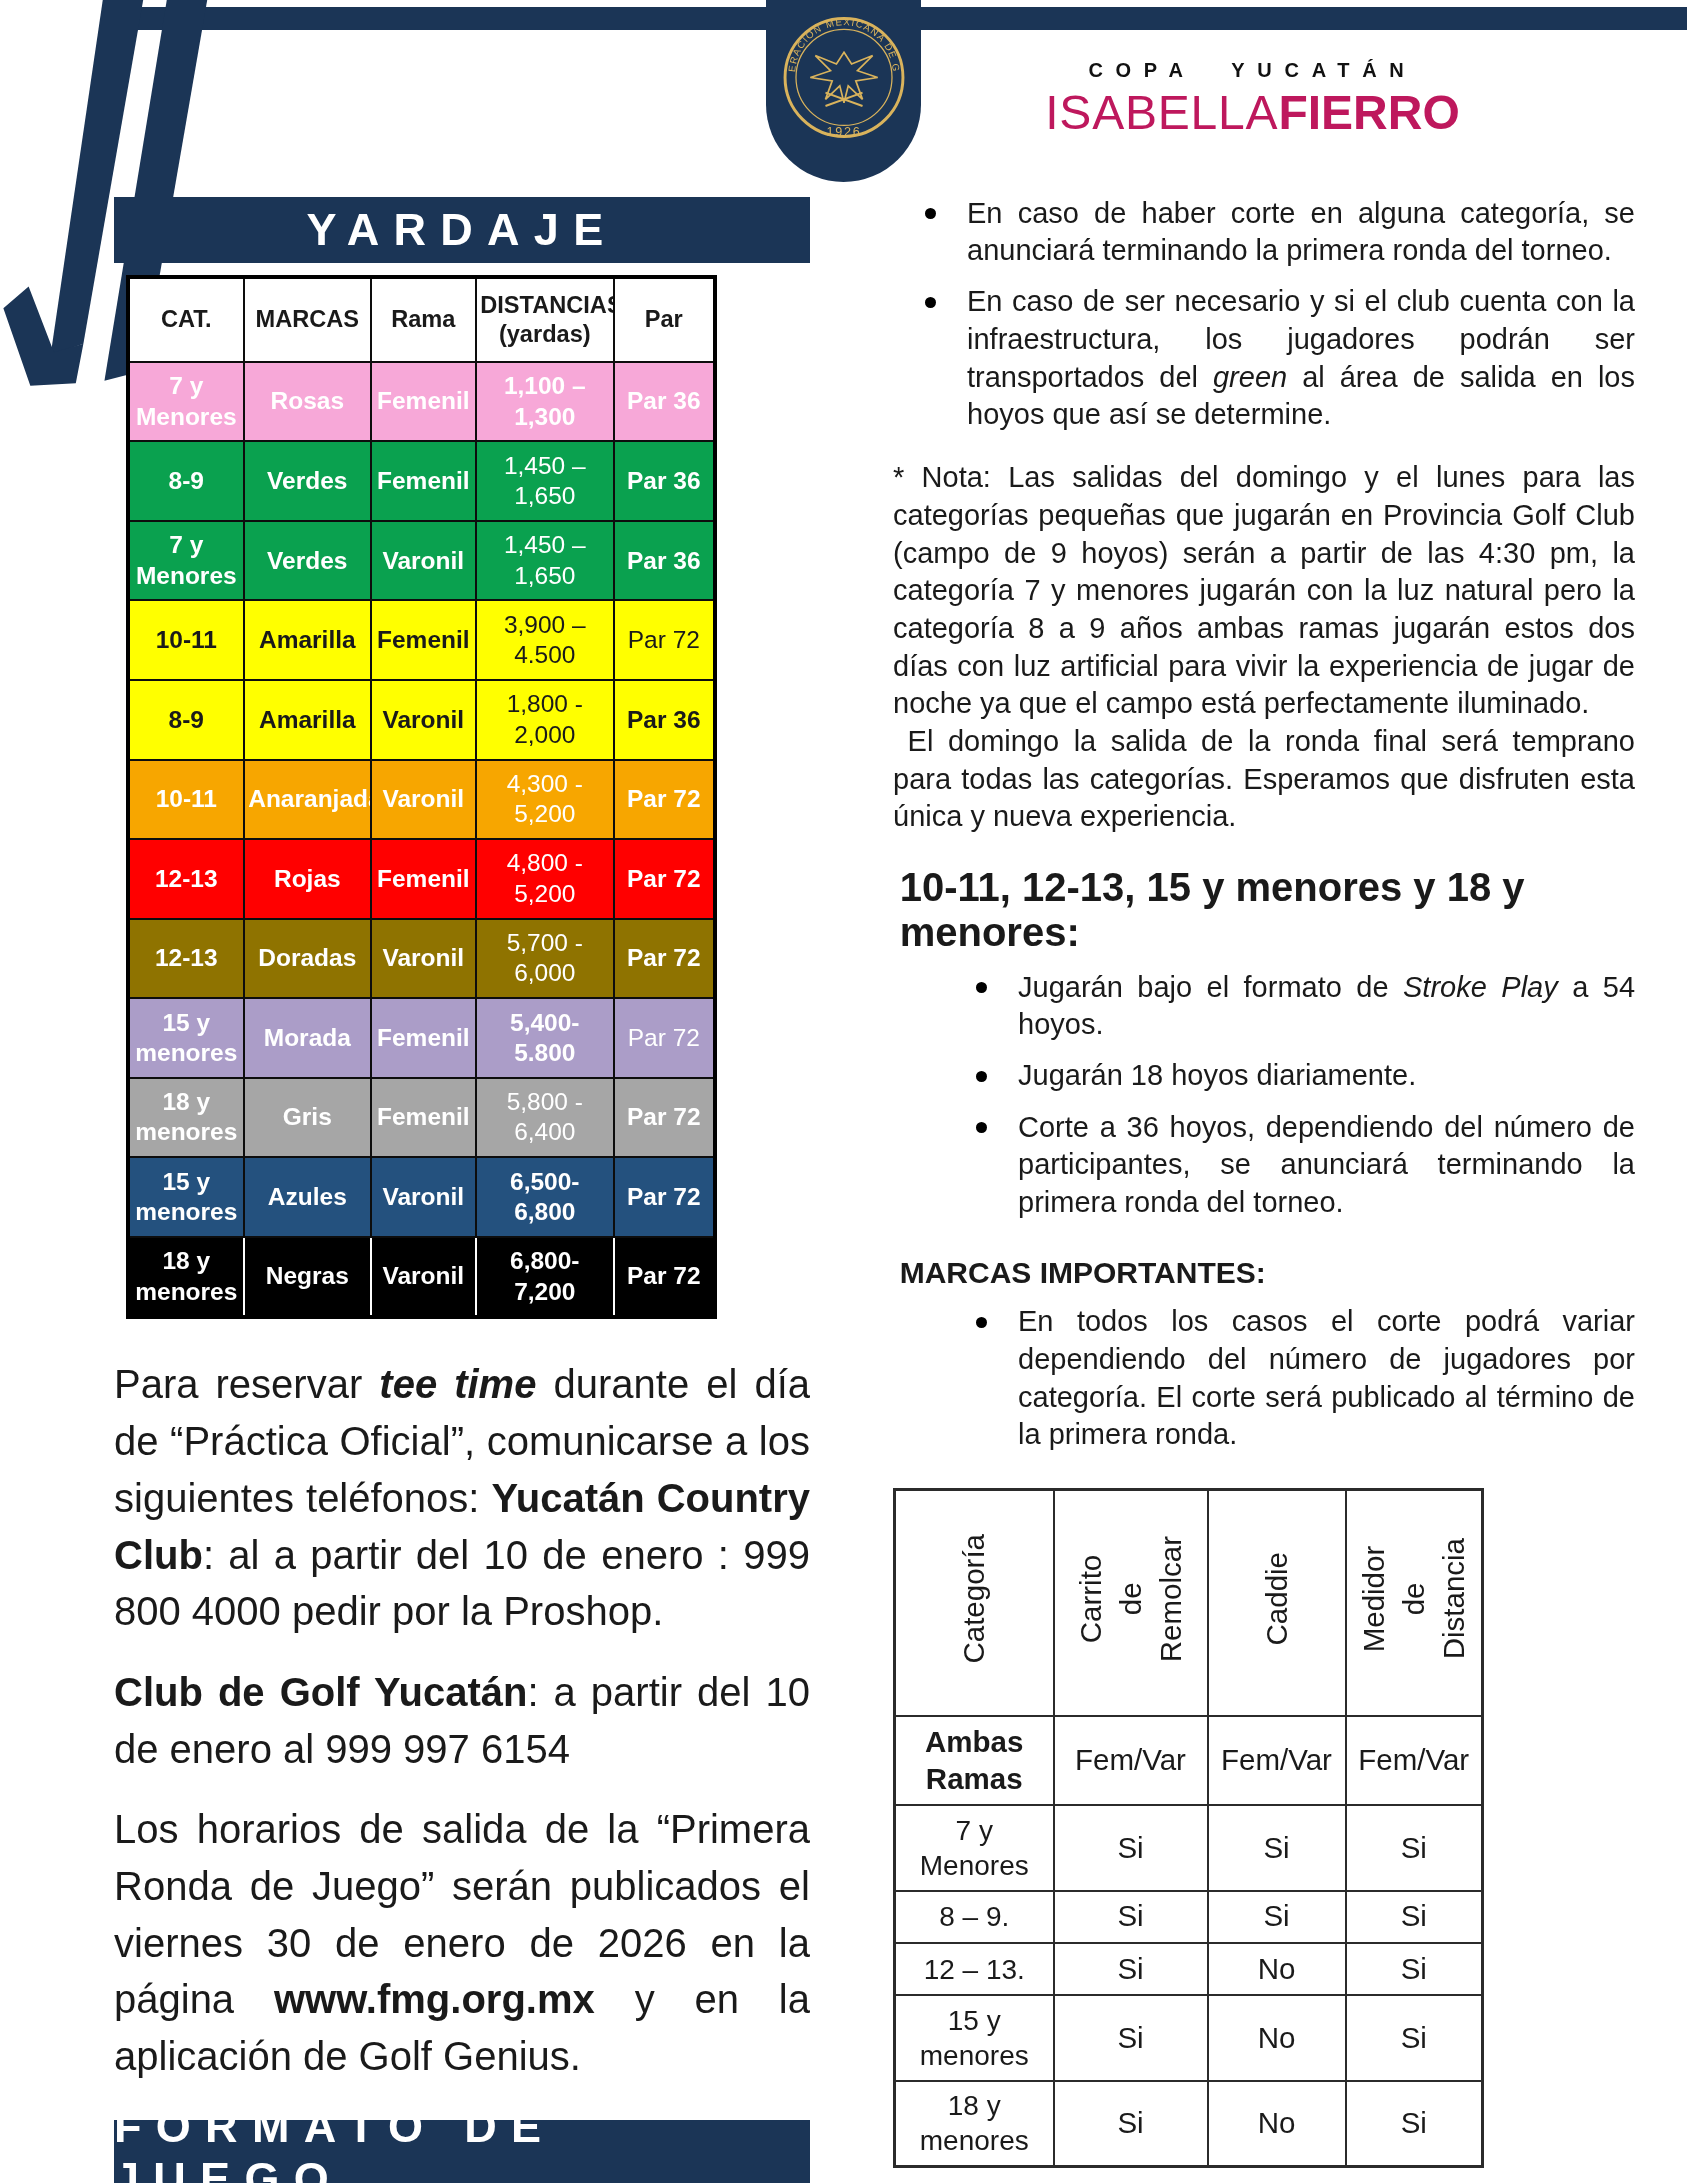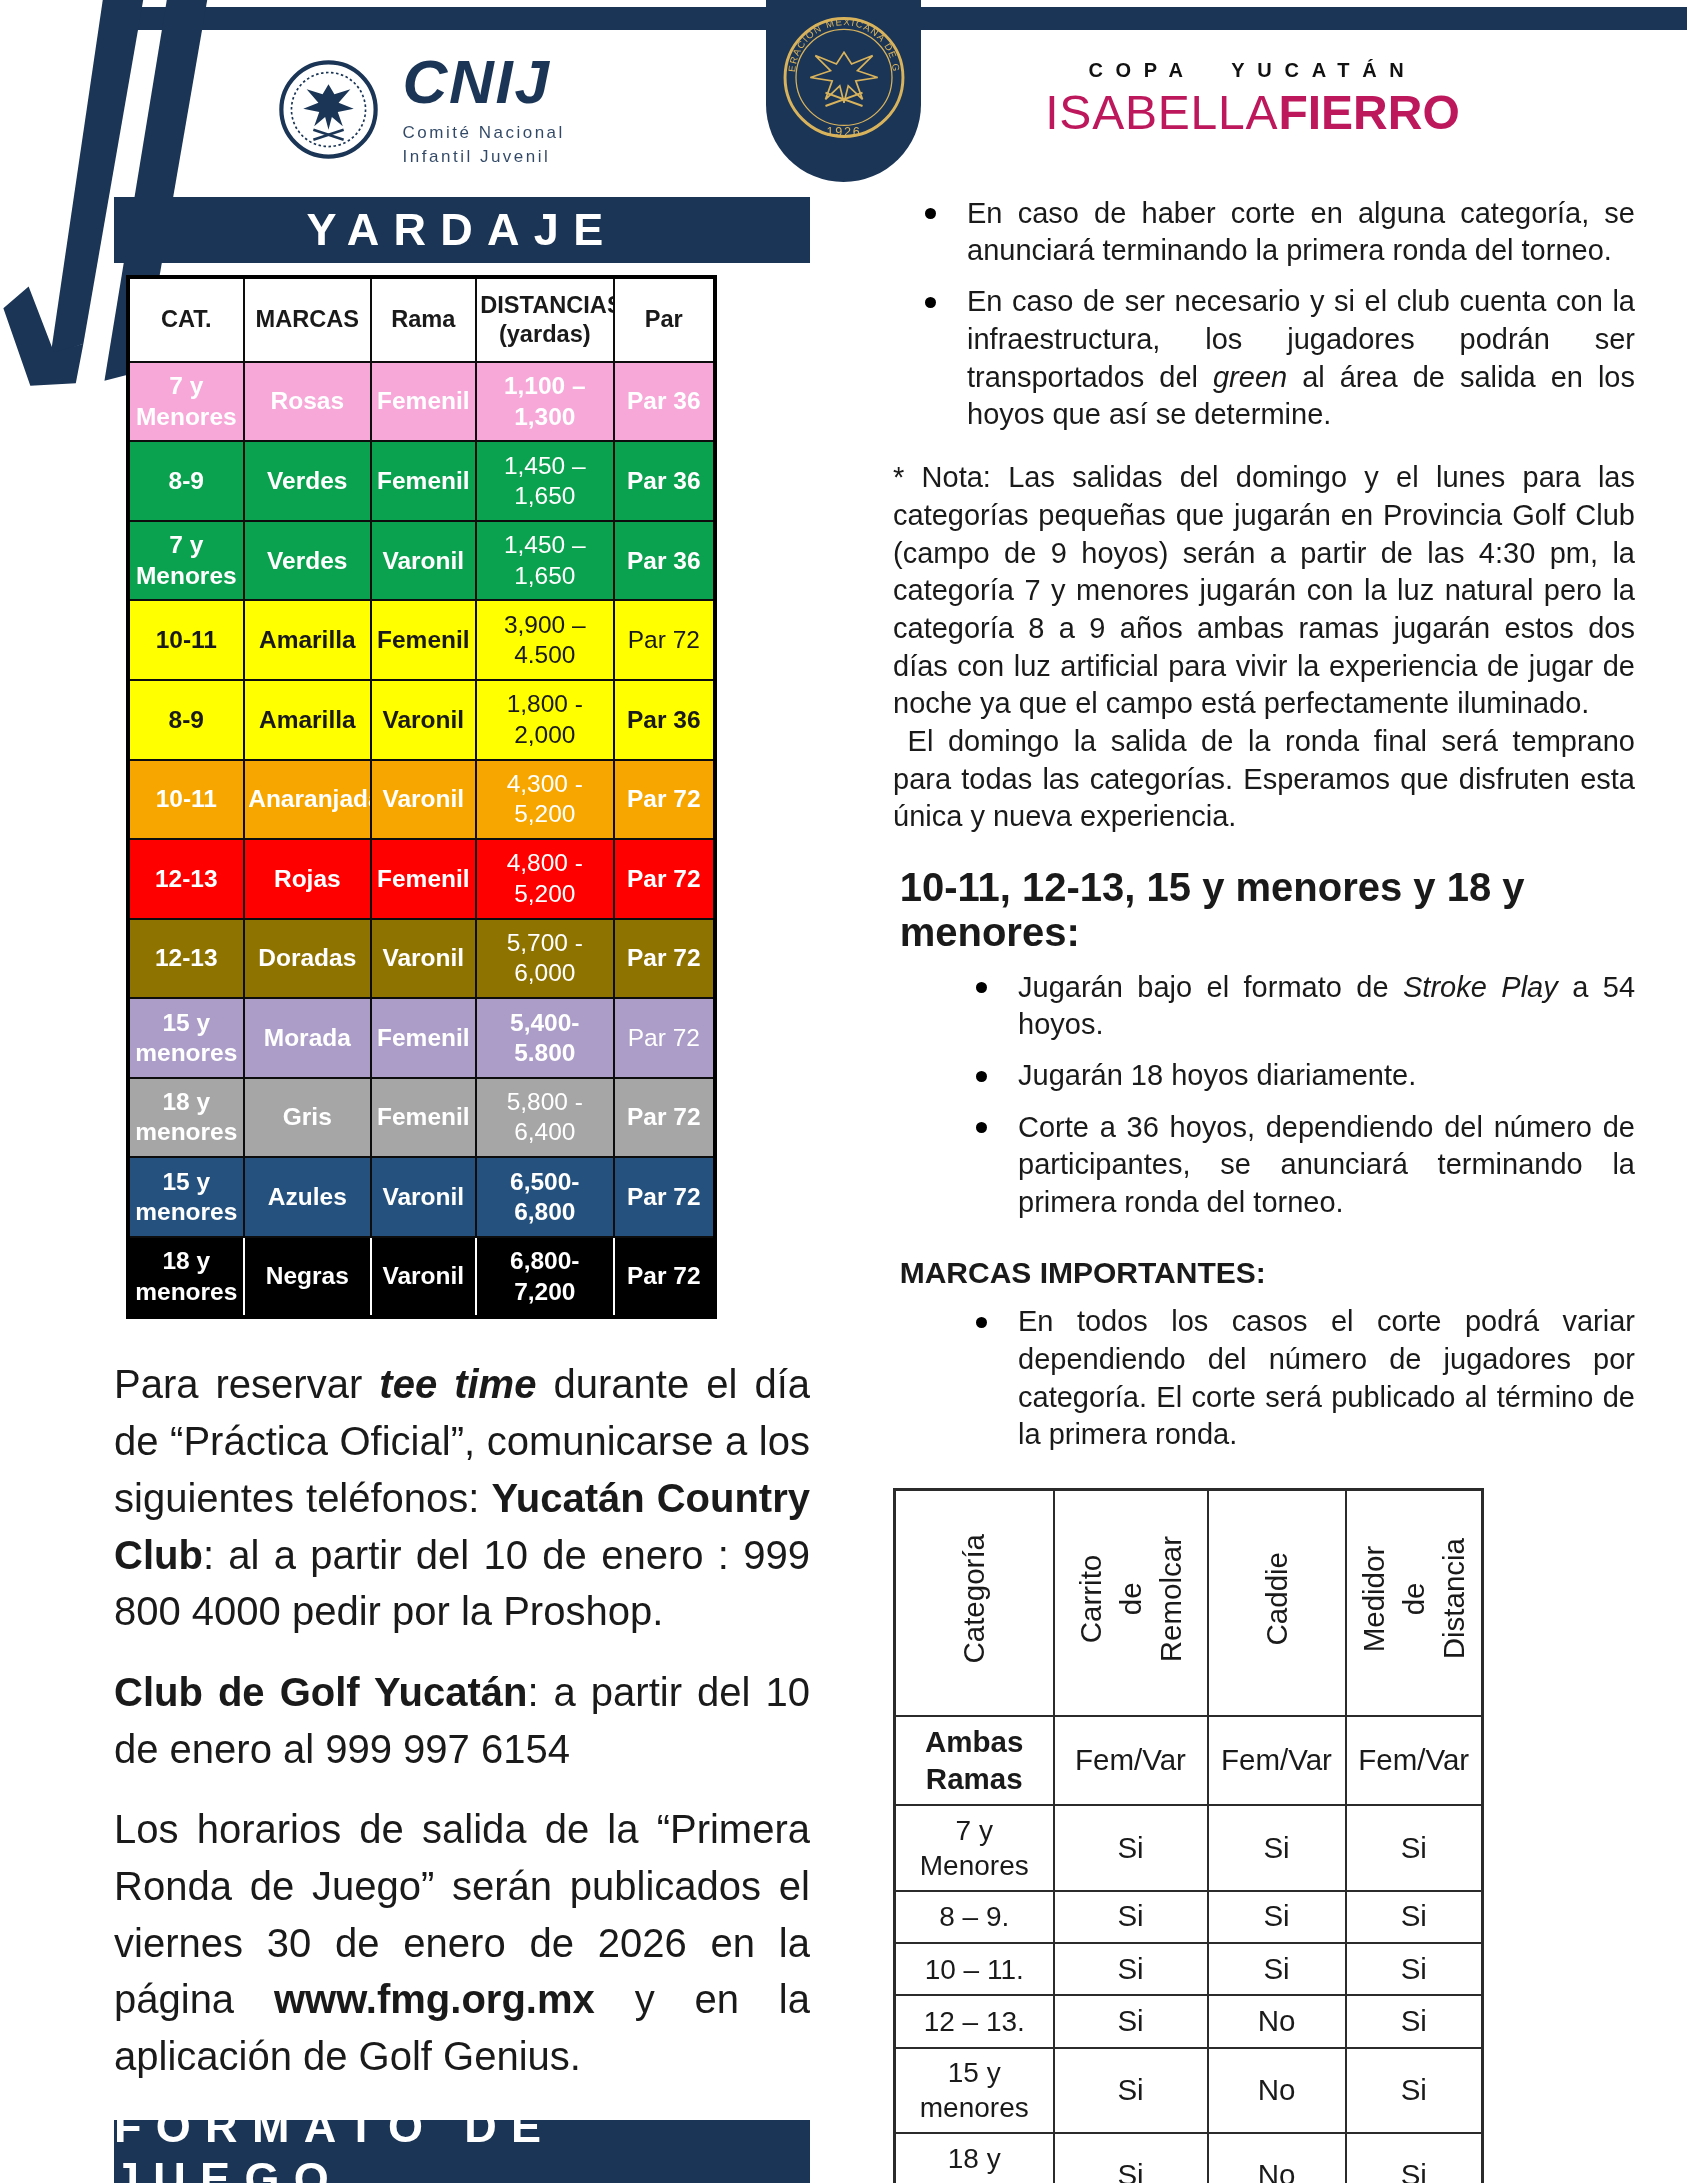--- a/index.html
+++ b/index.html
@@ -61,36 +61,20 @@
   <div class="top-bar"></div>
 
   <div class="left-deco">
     <svg width="219" height="396" viewBox="0 0 260 470">
       <polygon points="122,0 170,0 99,408 60,422" fill="#1B3556"></polygon>
       <polygon points="4,366 34,340 64,418 99,408 90,455 36,458" fill="#1B3556"></polygon>
       <polygon points="198,0 246,0 170,440 124,452" fill="#1B3556"></polygon>
     </svg>
   </div>
 
-  <div class="cnij">
-    <svg width="101" height="101" viewBox="-60 -60 120 120">
-      <circle cx="0" cy="0" r="56" fill="#fff" stroke="#1B3556" stroke-width="5"></circle>
-      <circle cx="0" cy="0" r="44" fill="none" stroke="#1B3556" stroke-width="2" stroke-dasharray="3 3"></circle>
-      <path d="M0,-30 L7,-18 L26,-24 L12,-8 L30,-1 L11,3 L17,20 L4,9 L0,24 L-4,9 L-17,20 L-11,3 L-30,-1 L-12,-8 L-26,-24 L-7,-18 Z" fill="#1B3556"></path>
-      <line x1="-18" y1="36" x2="18" y2="24" stroke="#1B3556" stroke-width="3"></line>
-      <line x1="-18" y1="24" x2="18" y2="36" stroke="#1B3556" stroke-width="3"></line>
-    </svg>
-    <div class="cnij-text">
-      <div class="acr">CNIJ</div>
-      <div class="sub">
-        <div>Comité Nacional</div>
-        <div>Infantil Juvenil</div>
-      </div>
-    </div>
-  </div>
 
   <div class="ribbon">
     <svg width="142" height="160" viewBox="-84 -80 168 190">
       <defs>
         <path id="sealArc" d="M -58,8 A 58,58 0 1 1 58,8" fill="none"></path>
       </defs>
       <circle cx="0" cy="12" r="70" fill="none" stroke="#D9B35C" stroke-width="3.5"></circle>
       <circle cx="0" cy="12" r="57" fill="none" stroke="#D9B35C" stroke-width="1.5"></circle>
       <text font-size="11.5" fill="#D9B35C" letter-spacing="1.5" font-family="Liberation Sans, sans-serif">
         <textPath href="#sealArc" startOffset="50%" text-anchor="middle">FEDERACIÓN MEXICANA DE GOLF</textPath>
@@ -292,26 +276,20 @@
             <td>Si</td>
             <td>Si</td>
           </tr>
           <tr>
             <td class="catcell">8 – 9.</td>
             <td>Si</td>
             <td>Si</td>
             <td>Si</td>
           </tr>
           <tr>
-            <td class="catcell">10 – 11.</td>
-            <td>Si</td>
-            <td>Si</td>
-            <td>Si</td>
-          </tr>
-          <tr>
             <td class="catcell">12 – 13.</td>
             <td>Si</td>
             <td>No</td>
             <td>Si</td>
           </tr>
           <tr>
             <td class="catcell">15 y
 menores</td>
             <td>Si</td>
             <td>No</td>

